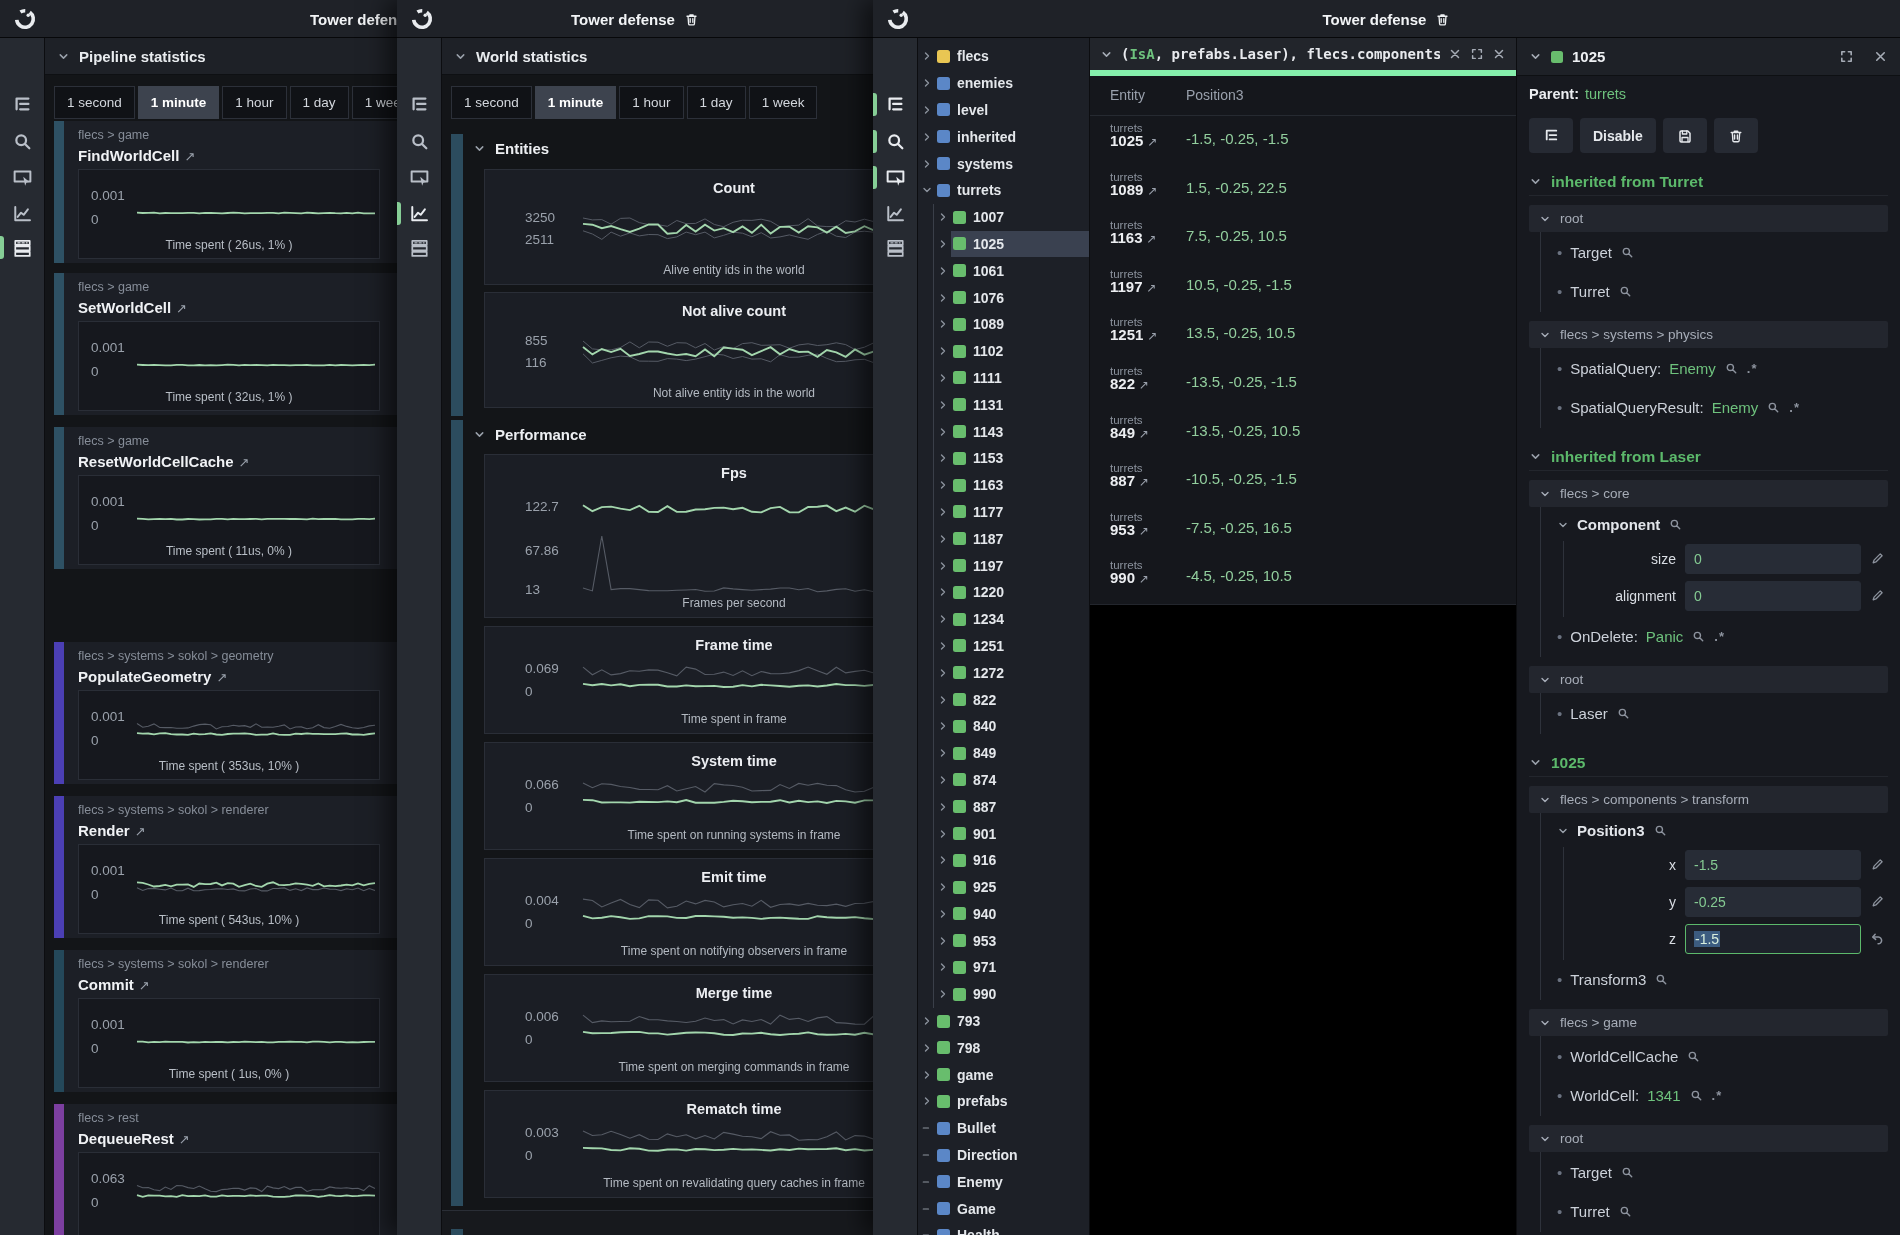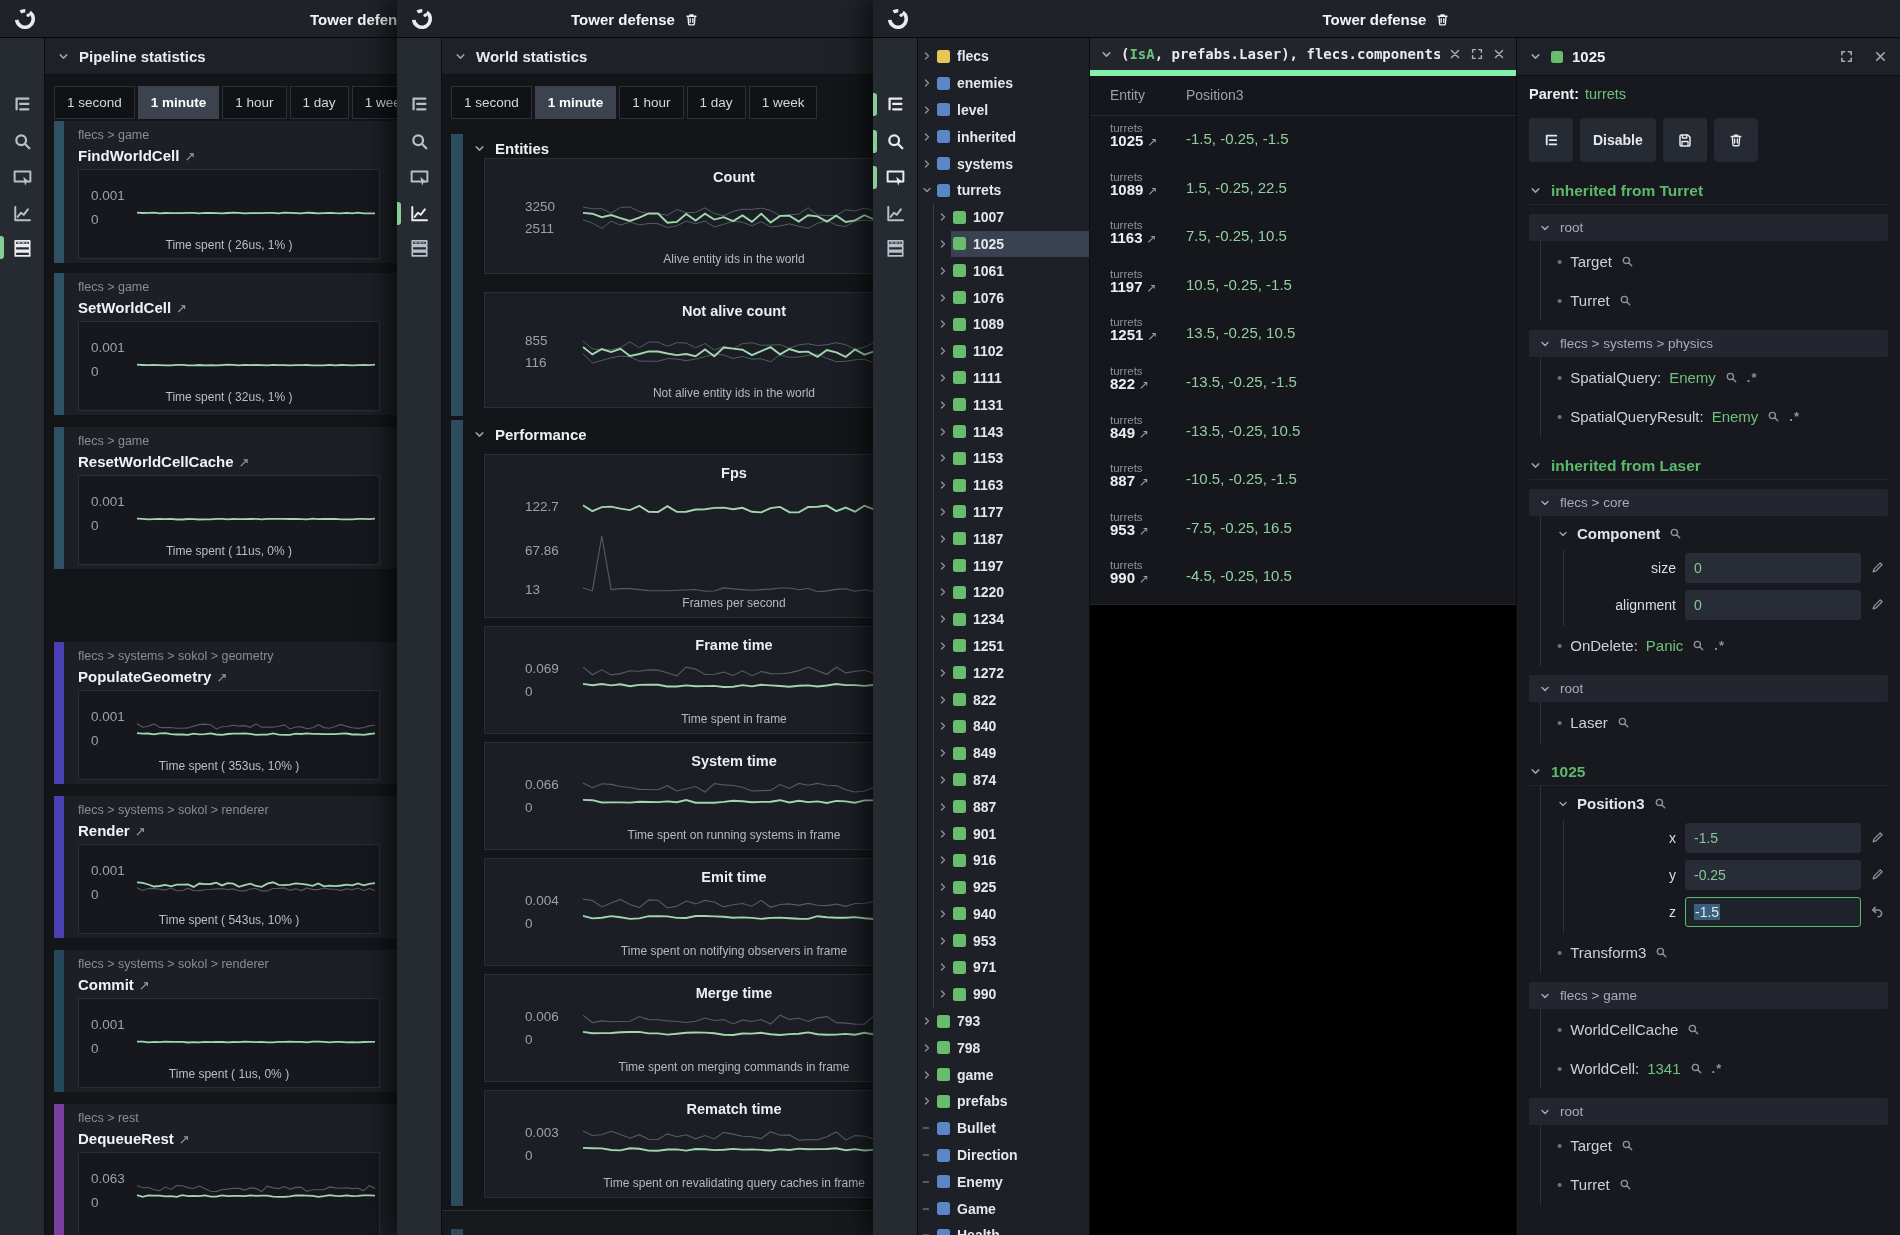--- a/index.html
+++ b/index.html
@@ -93,21 +93,21 @@
     border-left:1px solid #0c0d10; overflow:hidden; }
   .ihead { position:absolute; top:0; left:0; right:0; height:38px; background:#1e2127;
     border-bottom:1px solid #0e1013; display:flex; align-items:center; gap:9px; padding:0 12px; }
   .ihead .sq { width:12px; height:12px; border-radius:2.5px; background:#68bd6d; }
   .ihead .it { font-size:15px; font-weight:700; color:#eef0f3; flex:1; }
   .ihead .hic { color:#a6acb6; display:inline-flex; margin-left:10px; cursor:pointer; }
   .ibody { position:absolute; top:38px; left:0; right:0; bottom:0; padding:10px 12px 0; overflow:hidden; }
   .iparent { height:26px; font-size:14.5px; font-weight:700; color:#eceef1; }
   .iparent .pv { color:#6ec27d; font-weight:400; margin-left:6px; cursor:pointer; }
   .ibtns { display:flex; gap:7px; margin:6px 0 2px; }
-  .ibtn { height:44px; min-width:44px; padding:0 13px; background:#262a33; border:none; border-radius:4px;
+  .ibtn { height:35px; min-width:44px; padding:0 13px; background:#262a33; border:none; border-radius:4px;
     color:#e6e9ed; font-size:14px; font-weight:600; display:flex; align-items:center; justify-content:center;
     gap:6px; cursor:pointer; font-family:inherit; }
   .insp-inherit, .insp-owned { margin-top:15px; height:28px; display:flex; align-items:center; gap:9px;
     color:#5cb96b; font-weight:700; font-size:15.5px; border-bottom:1px solid #23262d; }
   .insp-inherit .chev, .insp-owned .chev { color:#9aa1ab; display:inline-flex; }
   .insp-path { margin-top:9px; height:27px; background:#23262e; border-radius:2px; display:flex;
     align-items:center; gap:9px; padding:0 10px; color:#a7adb8; font-size:13.5px; }
   .igrp { border-left:1px solid #2e323b; margin-left:11px; padding:1px 0 1px 16px; }
   .irow { min-height:39px; display:flex; align-items:center; gap:8px; font-size:15px; color:#ccd1d9; }
   .irow .bu { color:#6b7280; font-size:15px; }
@@ -373,21 +373,21 @@
           <div class="wsec" style="top: 96px; height: 282px;">
             <span class="bar"></span>
     <span class="shead">
               <span class="chev">
                 <svg viewBox="0 0 16 16" width="13" height="13">
                   <path d="M4 6l4 4 4-4" fill="none" stroke="currentColor" stroke-width="1.8" stroke-linecap="round" stroke-linejoin="round"></path>
                 </svg>
               </span>
     <span>Entities</span>
             </span>
-            <div class="wcard" style="top: 24px; height: 116px;">
+            <div class="wcard" style="top: 35px; height: 116px;">
               <span class="ti">Count</span>
               <span class="ylab" style="left:40px;top:40px">3250</span>
               <span class="ylab" style="left:40px;top:62px">2511</span>
       <div style="position:absolute;left:98px;right:8px;top:36px;height:46px">
                 <svg class="spark" width="394" height="46" viewBox="0 0 394 46" preserveAspectRatio="none" style="position:absolute">
                   <polyline points="0.0,12.0 9.4,13.9 18.8,13.6 28.1,18.2 37.5,12.4 46.9,12.0 56.3,16.6 65.7,18.6 75.0,18.7 84.4,20.3 93.8,14.5 103.2,17.7 112.6,17.4 122.0,12.9 131.3,18.5 140.7,20.7 150.1,16.3 159.5,14.2 168.9,14.4 178.2,13.2 187.6,15.3 197.0,20.9 206.4,19.8 215.8,19.1 225.1,12.7 234.5,19.9 243.9,20.6 253.3,20.5 262.7,14.8 272.0,16.0 281.4,13.2 290.8,15.6 300.2,15.6 309.6,16.7 319.0,17.1 328.3,16.6 337.7,14.2 347.1,13.8 356.5,18.5 365.9,18.3 375.2,20.3 384.6,16.0 394.0,13.1" fill="none" stroke="#565b65" stroke-width="1"></polyline>
                   <polyline points="0.0,24.8 9.4,28.0 18.8,33.4 28.1,26.1 37.5,30.2 46.9,26.9 56.3,29.9 65.7,28.5 75.0,28.7 84.4,32.6 93.8,30.9 103.2,26.1 112.6,28.7 122.0,26.1 131.3,31.9 140.7,29.3 150.1,26.2 159.5,27.2 168.9,30.8 178.2,26.7 187.6,32.0 197.0,30.9 206.4,28.9 215.8,31.3 225.1,33.3 234.5,28.4 243.9,25.2 253.3,30.2 262.7,31.5 272.0,26.1 281.4,25.2 290.8,26.2 300.2,30.9 309.6,30.1 319.0,27.5 328.3,32.5 337.7,32.9 347.1,33.7 356.5,31.3 365.9,25.4 375.2,26.2 384.6,28.7 394.0,32.6" fill="none" stroke="#565b65" stroke-width="1"></polyline>
                   <polyline points="0.0,17.9 9.4,18.7 18.8,22.2 28.1,20.1 37.5,23.2 46.9,25.9 56.3,22.6 65.7,18.4 75.0,18.5 84.4,27.8 93.8,26.9 103.2,19.0 112.6,25.6 122.0,18.7 131.3,24.6 140.7,22.2 150.1,26.1 159.5,20.4 168.9,26.9 178.2,18.7 187.6,27.5 197.0,20.9 206.4,20.6 215.8,26.5 225.1,20.3 234.5,21.3 243.9,26.6 253.3,20.7 262.7,27.0 272.0,25.4 281.4,20.2 290.8,24.3 300.2,19.3 309.6,22.7 319.0,26.2 328.3,19.7 337.7,24.1 347.1,22.5 356.5,25.2 365.9,21.2 375.2,24.6 384.6,22.6 394.0,22.0" fill="none" stroke="#a3d6ad" stroke-width="1.9"></polyline>
                 </svg>
               </div>
@@ -1328,20 +1328,28 @@
                 </span>
               </div>
             </div>
             <div class="insp-owned">
               <span class="chev">
                 <svg viewBox="0 0 16 16" width="13" height="13">
                   <path d="M4 6l4 4 4-4" fill="none" stroke="currentColor" stroke-width="1.8" stroke-linecap="round" stroke-linejoin="round"></path>
                 </svg>
               </span>
               <span>1025</span>
+            </div>
+            <div class="insp-path">
+              <span class="chev">
+                <svg viewBox="0 0 16 16" width="12" height="12">
+                  <path d="M4 6l4 4 4-4" fill="none" stroke="currentColor" stroke-width="1.8" stroke-linecap="round" stroke-linejoin="round"></path>
+                </svg>
+              </span>
+              <span>flecs &gt; components &gt; transform</span>
             </div>
             <div class="igrp">
               <div class="icomp">
                 <span class="chev">
                   <svg viewBox="0 0 16 16" width="12" height="12">
                     <path d="M4 6l4 4 4-4" fill="none" stroke="currentColor" stroke-width="1.8" stroke-linecap="round" stroke-linejoin="round"></path>
                   </svg>
                 </span>
                 <span>Position3</span>
       <span class="mini">

